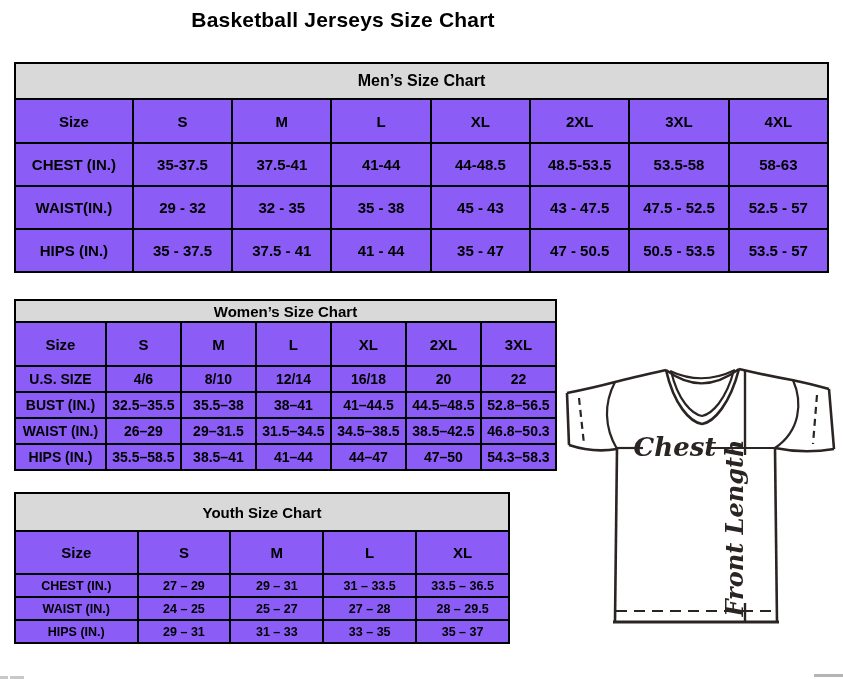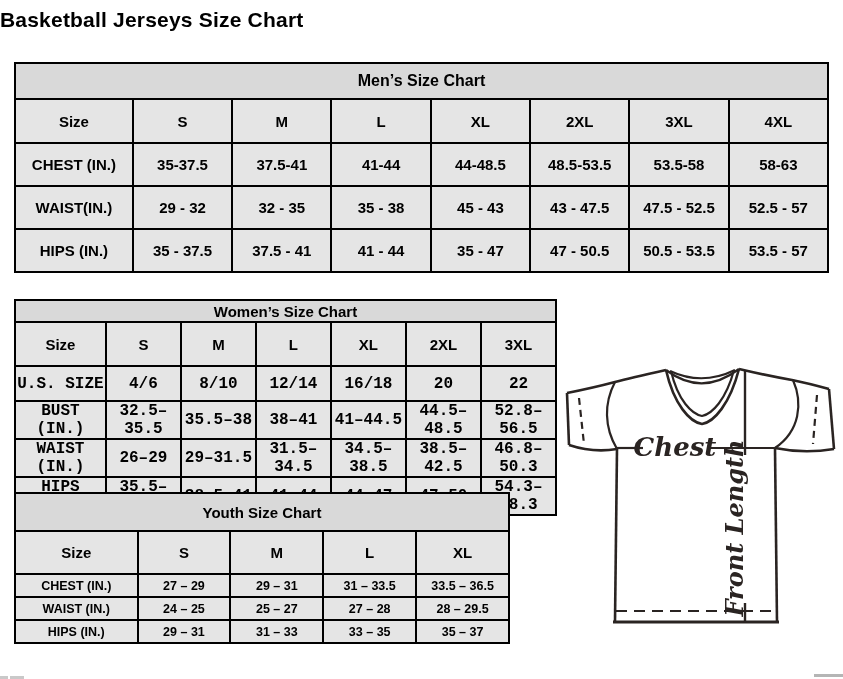--- a/index.html
+++ b/index.html
@@ -6,49 +6,49 @@
   html,body { width:843px; height:679px; }
   body {
     background:#ffffff;
     color:#000;
     font-family:"Liberation Sans", sans-serif;
     position:relative;
     overflow:hidden;
   }
   .page-title {
     position:absolute; top:8px; left:0; width:686px;
-    font-size:21px; font-weight:bold; letter-spacing:.2px;
+    text-align:center; font-size:21px; font-weight:bold; letter-spacing:.2px;
   }
   .chart { position:absolute;border-radius:6px; }
   .chart-title {
     background:var(--header-bg, #d9d9d9);
     border:2px solid var(--border, #000);
     font-weight:bold; text-align:center;
     display:flex; align-items:center; justify-content:center;
   }
   table {
     border-collapse:collapse; table-layout:fixed;
-    width:100%; margin-top:-2px; background:#e5e5e5;
+    width:100%; margin-top:-2px; background:#8b5cf6;
   }
   th, td {
     border:2px solid var(--border, #000);
     text-align:center; vertical-align:middle;
     font-weight:bold; padding:0;
   }
   
   .mens { left:14px; top:62px; width:815px; }
   .mens .chart-title { height:38px; font-size:16px; }
   .mens thead th { height:44px; font-size:15px; }
   .mens tbody th, .mens tbody td { height:43px; font-size:15px; }
   .mens th:first-child { width:14.5%; }
   
   .womens { left:14px; top:299px; width:543px; }
   .womens .chart-title { height:24px; font-size:15px; }
   .womens thead th { height:44px; font-size:15px; }
-  .womens tbody th, .womens tbody td { height:35px; font-size:16px;font-family:Liberation Mono, monospace; }
+  .womens tbody th, .womens tbody td { height:26px; font-size:14px; }
   .womens th:first-child { width:16.8%; }
   
   .youth { left:14px; top:492px; width:496px; }
   .youth .chart-title { height:40px; font-size:15px; }
   .youth thead th { height:43px; font-size:15px; }
   .youth tbody th, .youth tbody td { height:23px; font-size:12.5px; }
   .youth th:first-child { width:24.8%; }
   
   .jersey { position:absolute; left:560px; top:365px; width:283px; height:265px; }
   .jersey svg { display:block; width:283px; height:265px; }

